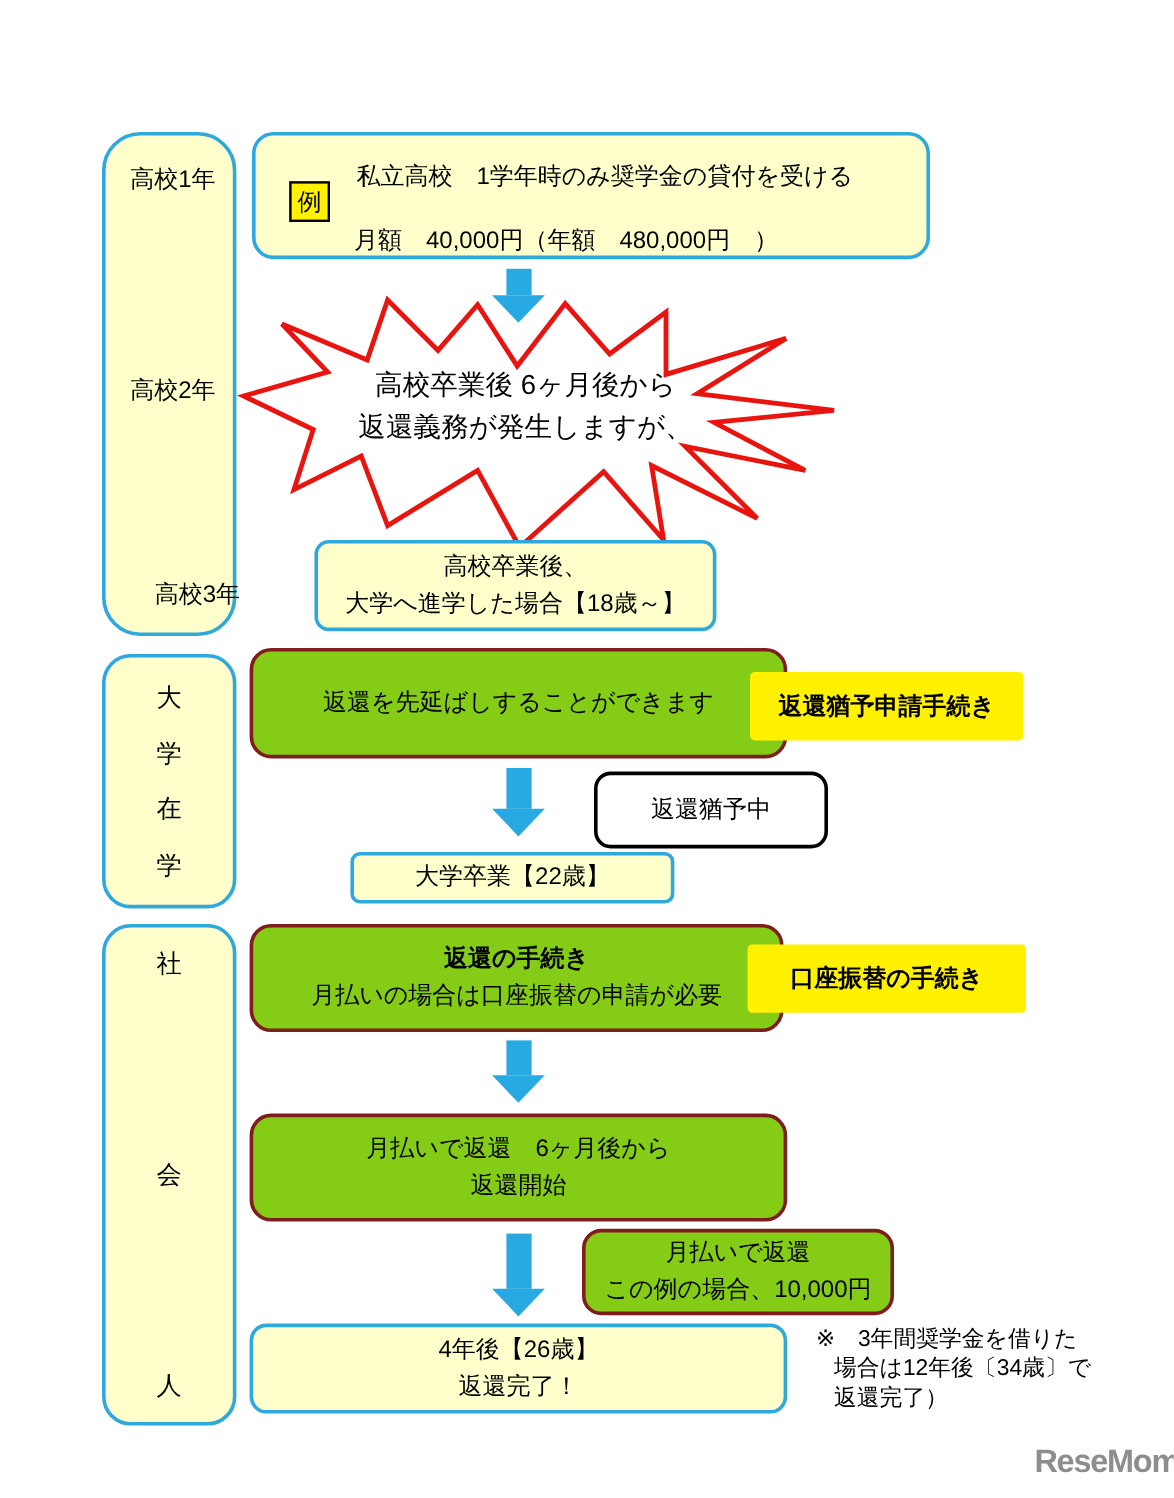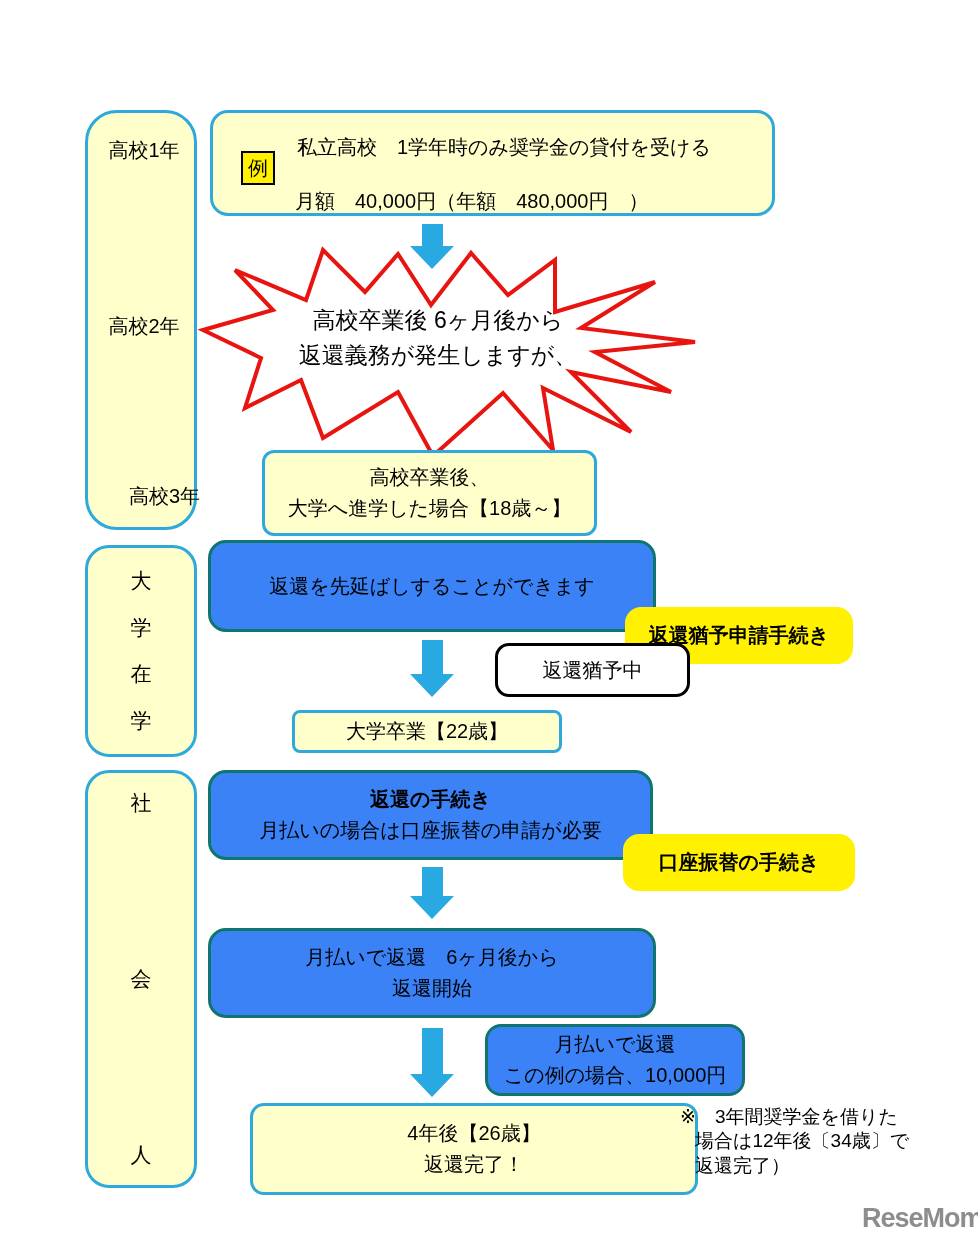--- a/index.html
+++ b/index.html
@@ -3,24 +3,24 @@
 <meta charset="utf-8">
 <style>
   html,body{margin:0;padding:0;}
   body{
     width:978px;height:1248px;position:relative;background:#ffffff;
     font-family:"Liberation Sans","DejaVu Sans",sans-serif;color:#000;
     overflow:hidden;
   }
   .abs{position:absolute;box-sizing:border-box;}
   .ybox{background:#FFFFCC;border:3px solid #2FA8DC;}
-  .rbox{background:#3b82f6;border:3px solid #0f766e;}
+  .rbox{background:#84cc16;border:3px solid #7f1d1d;}
   .kbox{background:#ffffff;border:3px solid #000000;}
-  .tag{background:#FFF100;border-radius:16px;display:flex;align-items:center;justify-content:center;
-       font-size:20px;font-weight:600;margin-top:47px;}
+  .tag{background:#FFF100;border-radius:4px;display:flex;align-items:center;justify-content:center;
+       font-size:20px;font-weight:600;}
   .ccol{display:flex;flex-direction:column;align-items:center;justify-content:center;text-align:center;}
   .t20{font-size:20px;line-height:1.55;}
   .vlabel{font-size:21px;text-align:center;}
   
   .arrow{display:flex;flex-direction:column;align-items:center;}
   .arrow .stem{width:21px;background:#29A9E2;}
   .arrow .head{width:0;height:0;border-left:22px solid transparent;border-right:22px solid transparent;
                border-top:23px solid #29A9E2;}
   .badge{background:#FFF100;border:2px solid #000;display:flex;align-items:center;justify-content:center;
          font-size:20px;}
@@ -62,36 +62,36 @@
 </div>
 
 <svg class="abs" style="left:203px;top:250px;overflow:visible;" width="497" height="208" viewBox="0 0 497 208">
   <polygon points="0,80 70,60 32,20 103,50 120,0 162,42 195,4 228,55 268,3 305,45 352,10 352,62 452,32 378,78 492,92 392,102 468,142 368,122 428,182 340,138 350,200 300,143 230,206 195,142 120,188 98,130 42,158 58,108" fill="#ffffff" stroke="#E8140F" stroke-width="4" stroke-linejoin="miter"></polygon>
 </svg>
 <div class="abs ccol" style="left:283px;top:303px;width:310px;font-size:23px;line-height:1.5;">
   <div>高校卒業後 6ヶ月後から</div>
   <div>返還義務が発生しますが、</div>
 </div>
 
-<div class="abs ybox ccol t20" style="left:262px;top:450px;width:335px;height:86px;border-radius:12px;">
+<div class="abs ybox ccol t20" style="left:262px;top:450px;width:335px;height:76px;border-radius:12px;">
   <div>高校卒業後、</div>
   <div>大学へ進学した場合【18歳～】</div>
 </div>
 
 <div class="abs rbox ccol t20" style="left:208px;top:540px;width:448px;height:92px;border-radius:18px;">
   <div>返還を先延ばしすることができます</div>
 </div>
 <div class="abs tag" style="left:625px;top:560px;width:228px;height:57px;">返還猶予申請手続き</div>
 
 <div class="abs arrow" style="left:410px;top:640px;width:44px;">
   <div class="stem" style="height:34px;"></div>
     <div class="head"></div>
 </div>
 
-<div class="abs kbox ccol t20" style="left:495px;top:643px;width:195px;height:54px;border-radius:14px;">返還猶予中</div>
+<div class="abs kbox ccol t20" style="left:495px;top:643px;width:195px;height:64px;border-radius:14px;">返還猶予中</div>
 
 <div class="abs ybox ccol t20" style="left:292px;top:710px;width:270px;height:43px;border-radius:8px;">大学卒業【22歳】</div>
 
 <div class="abs rbox ccol t20" style="left:208px;top:770px;width:445px;height:90px;border-radius:18px;">
   <div style="font-weight:bold;">返還の手続き</div>
   <div>月払いの場合は口座振替の申請が必要</div>
 </div>
 <div class="abs tag" style="left:623px;top:787px;width:232px;height:57px;">口座振替の手続き</div>
 
 <div class="abs arrow" style="left:410px;top:867px;width:44px;">
@@ -107,21 +107,21 @@
 <div class="abs arrow" style="left:410px;top:1028px;width:44px;">
   <div class="stem" style="height:46px;"></div>
     <div class="head"></div>
 </div>
 
 <div class="abs rbox ccol t20" style="left:485px;top:1024px;width:260px;height:72px;border-radius:16px;">
   <div>月払いで返還</div>
   <div>この例の場合、10,000円</div>
 </div>
 
-<div class="abs ybox ccol t20" style="left:208px;top:1103px;width:448px;height:92px;border-radius:14px;margin-left:42px;">
+<div class="abs ybox ccol t20" style="left:208px;top:1103px;width:448px;height:75px;border-radius:14px;">
   <div>4年後【26歳】</div>
   <div>返還完了！</div>
 </div>
 
 <div class="abs note" style="left:680px;top:1105px;width:265px;">
   <div>※　3年間奨学金を借りた</div>
   <div class="ind">場合は12年後〔34歳〕で</div>
   <div class="ind">返還完了）</div>
 </div>
 

